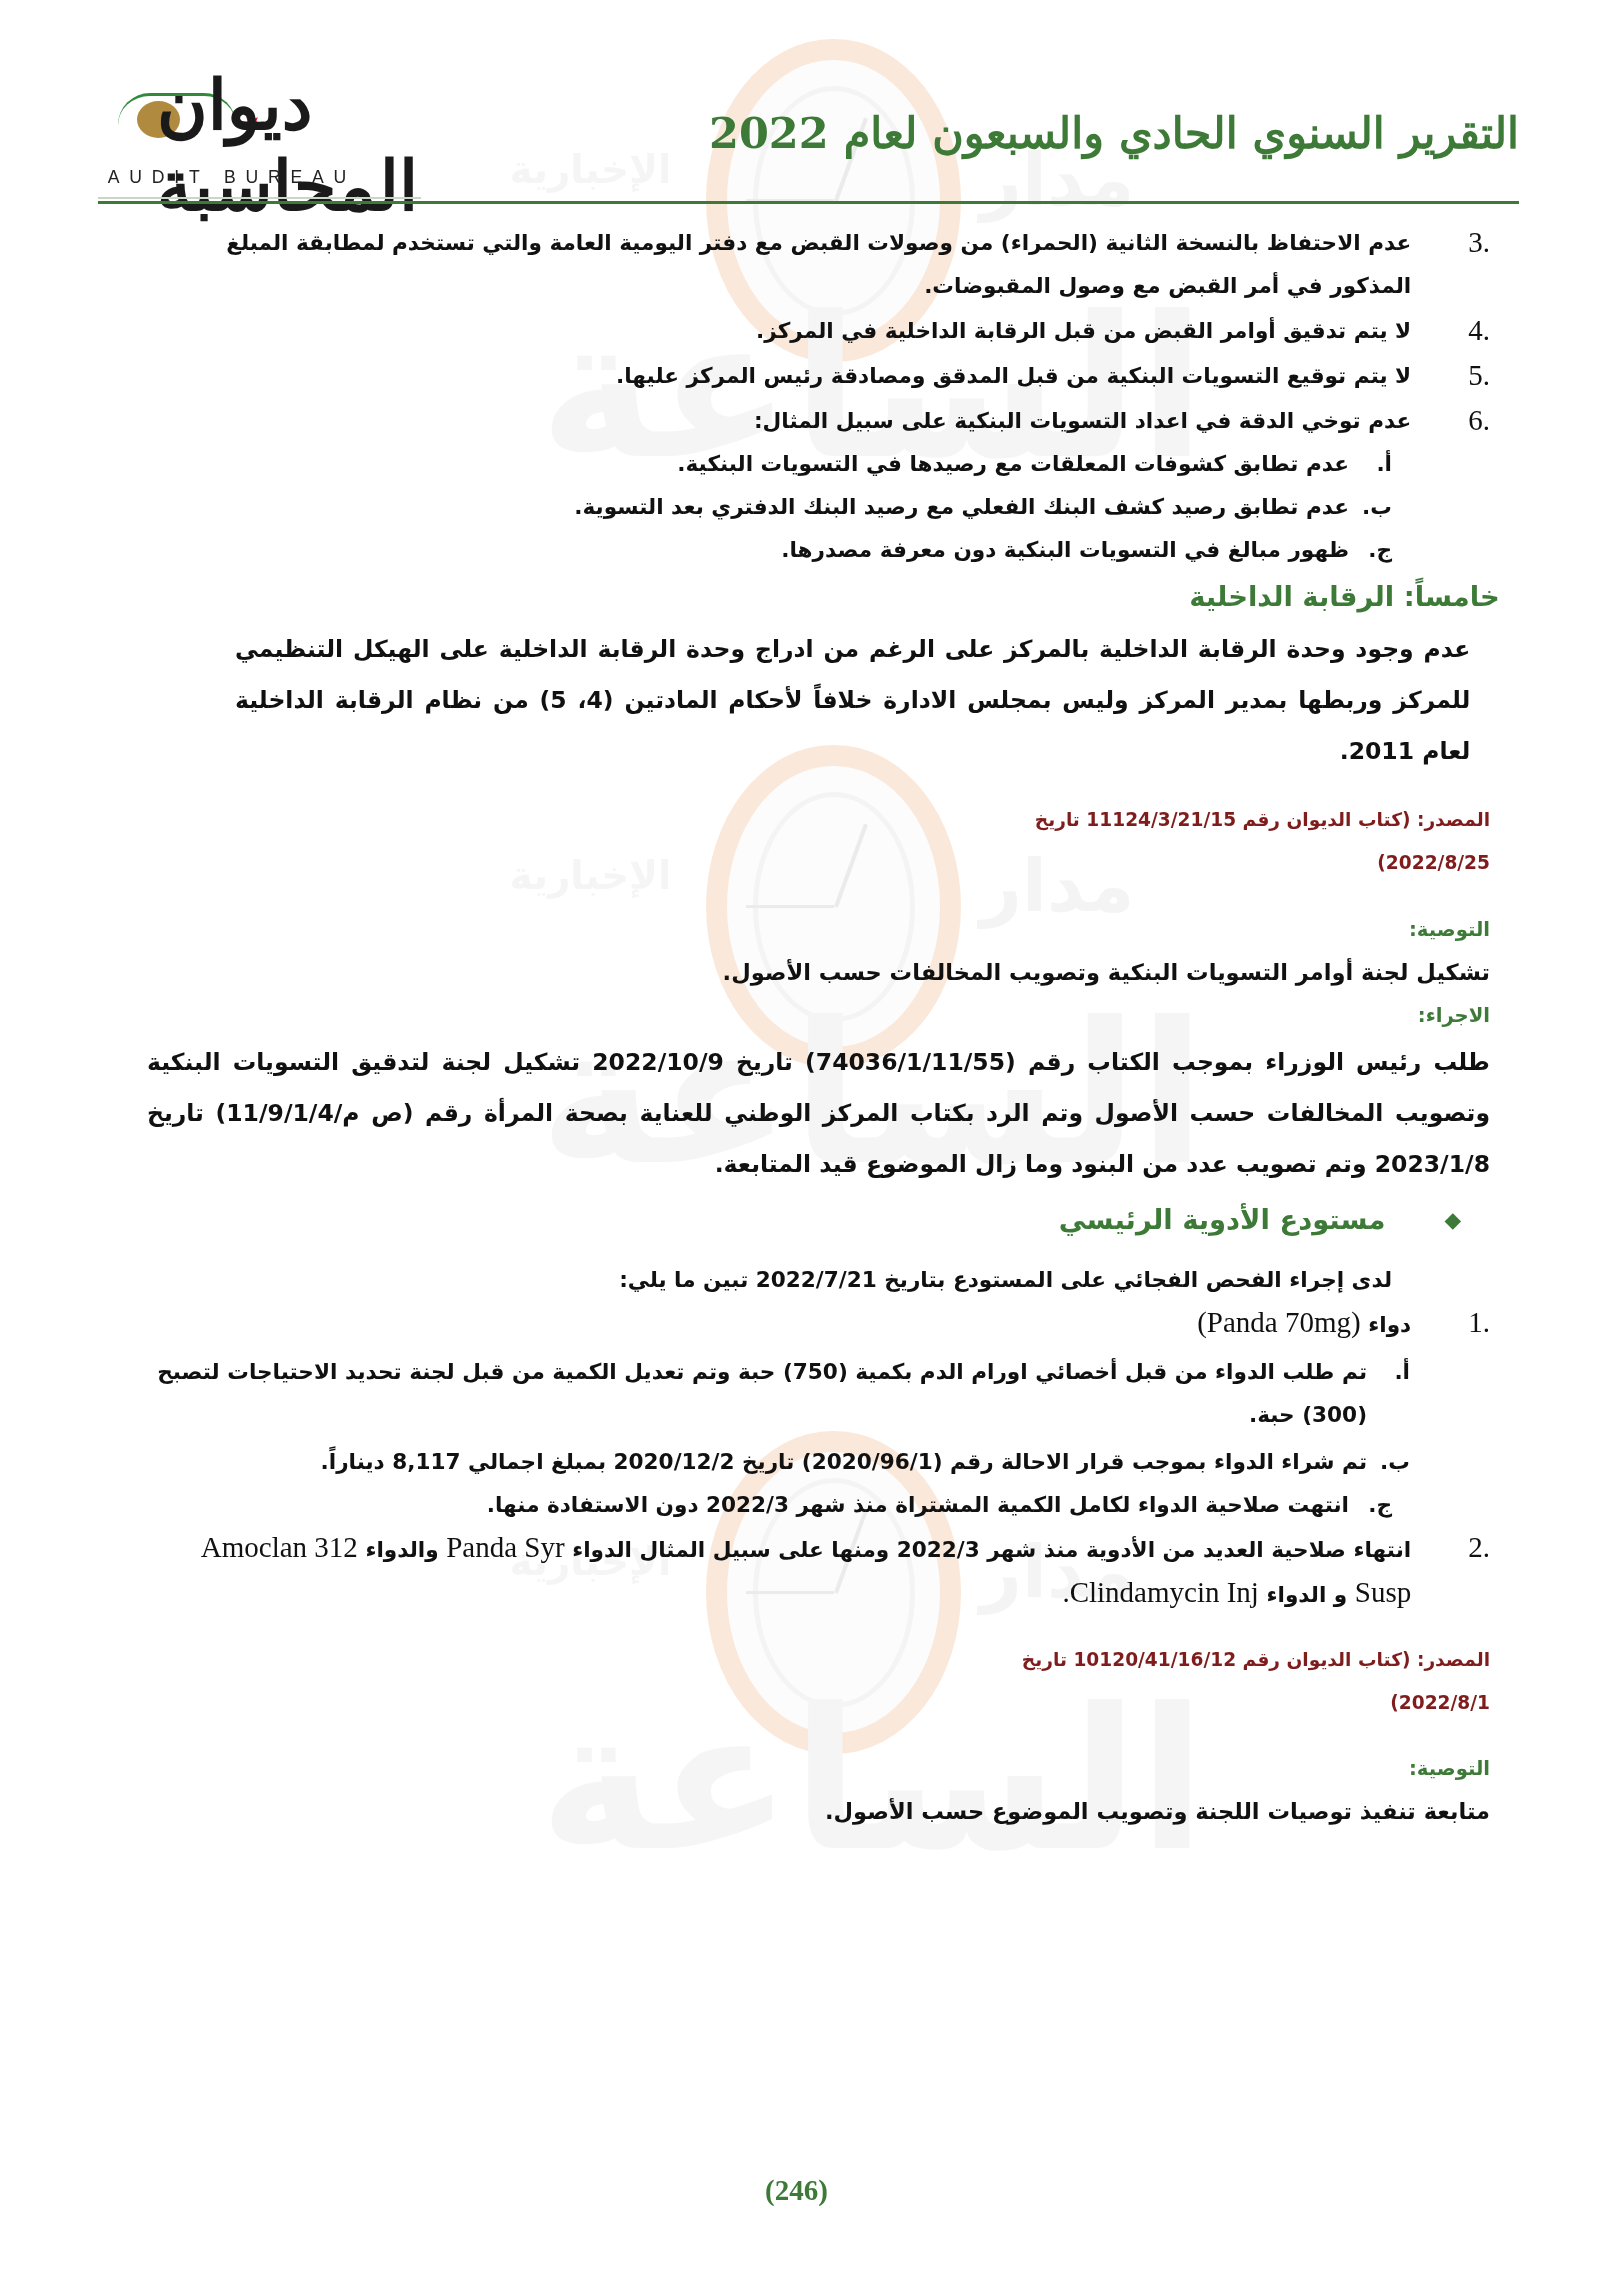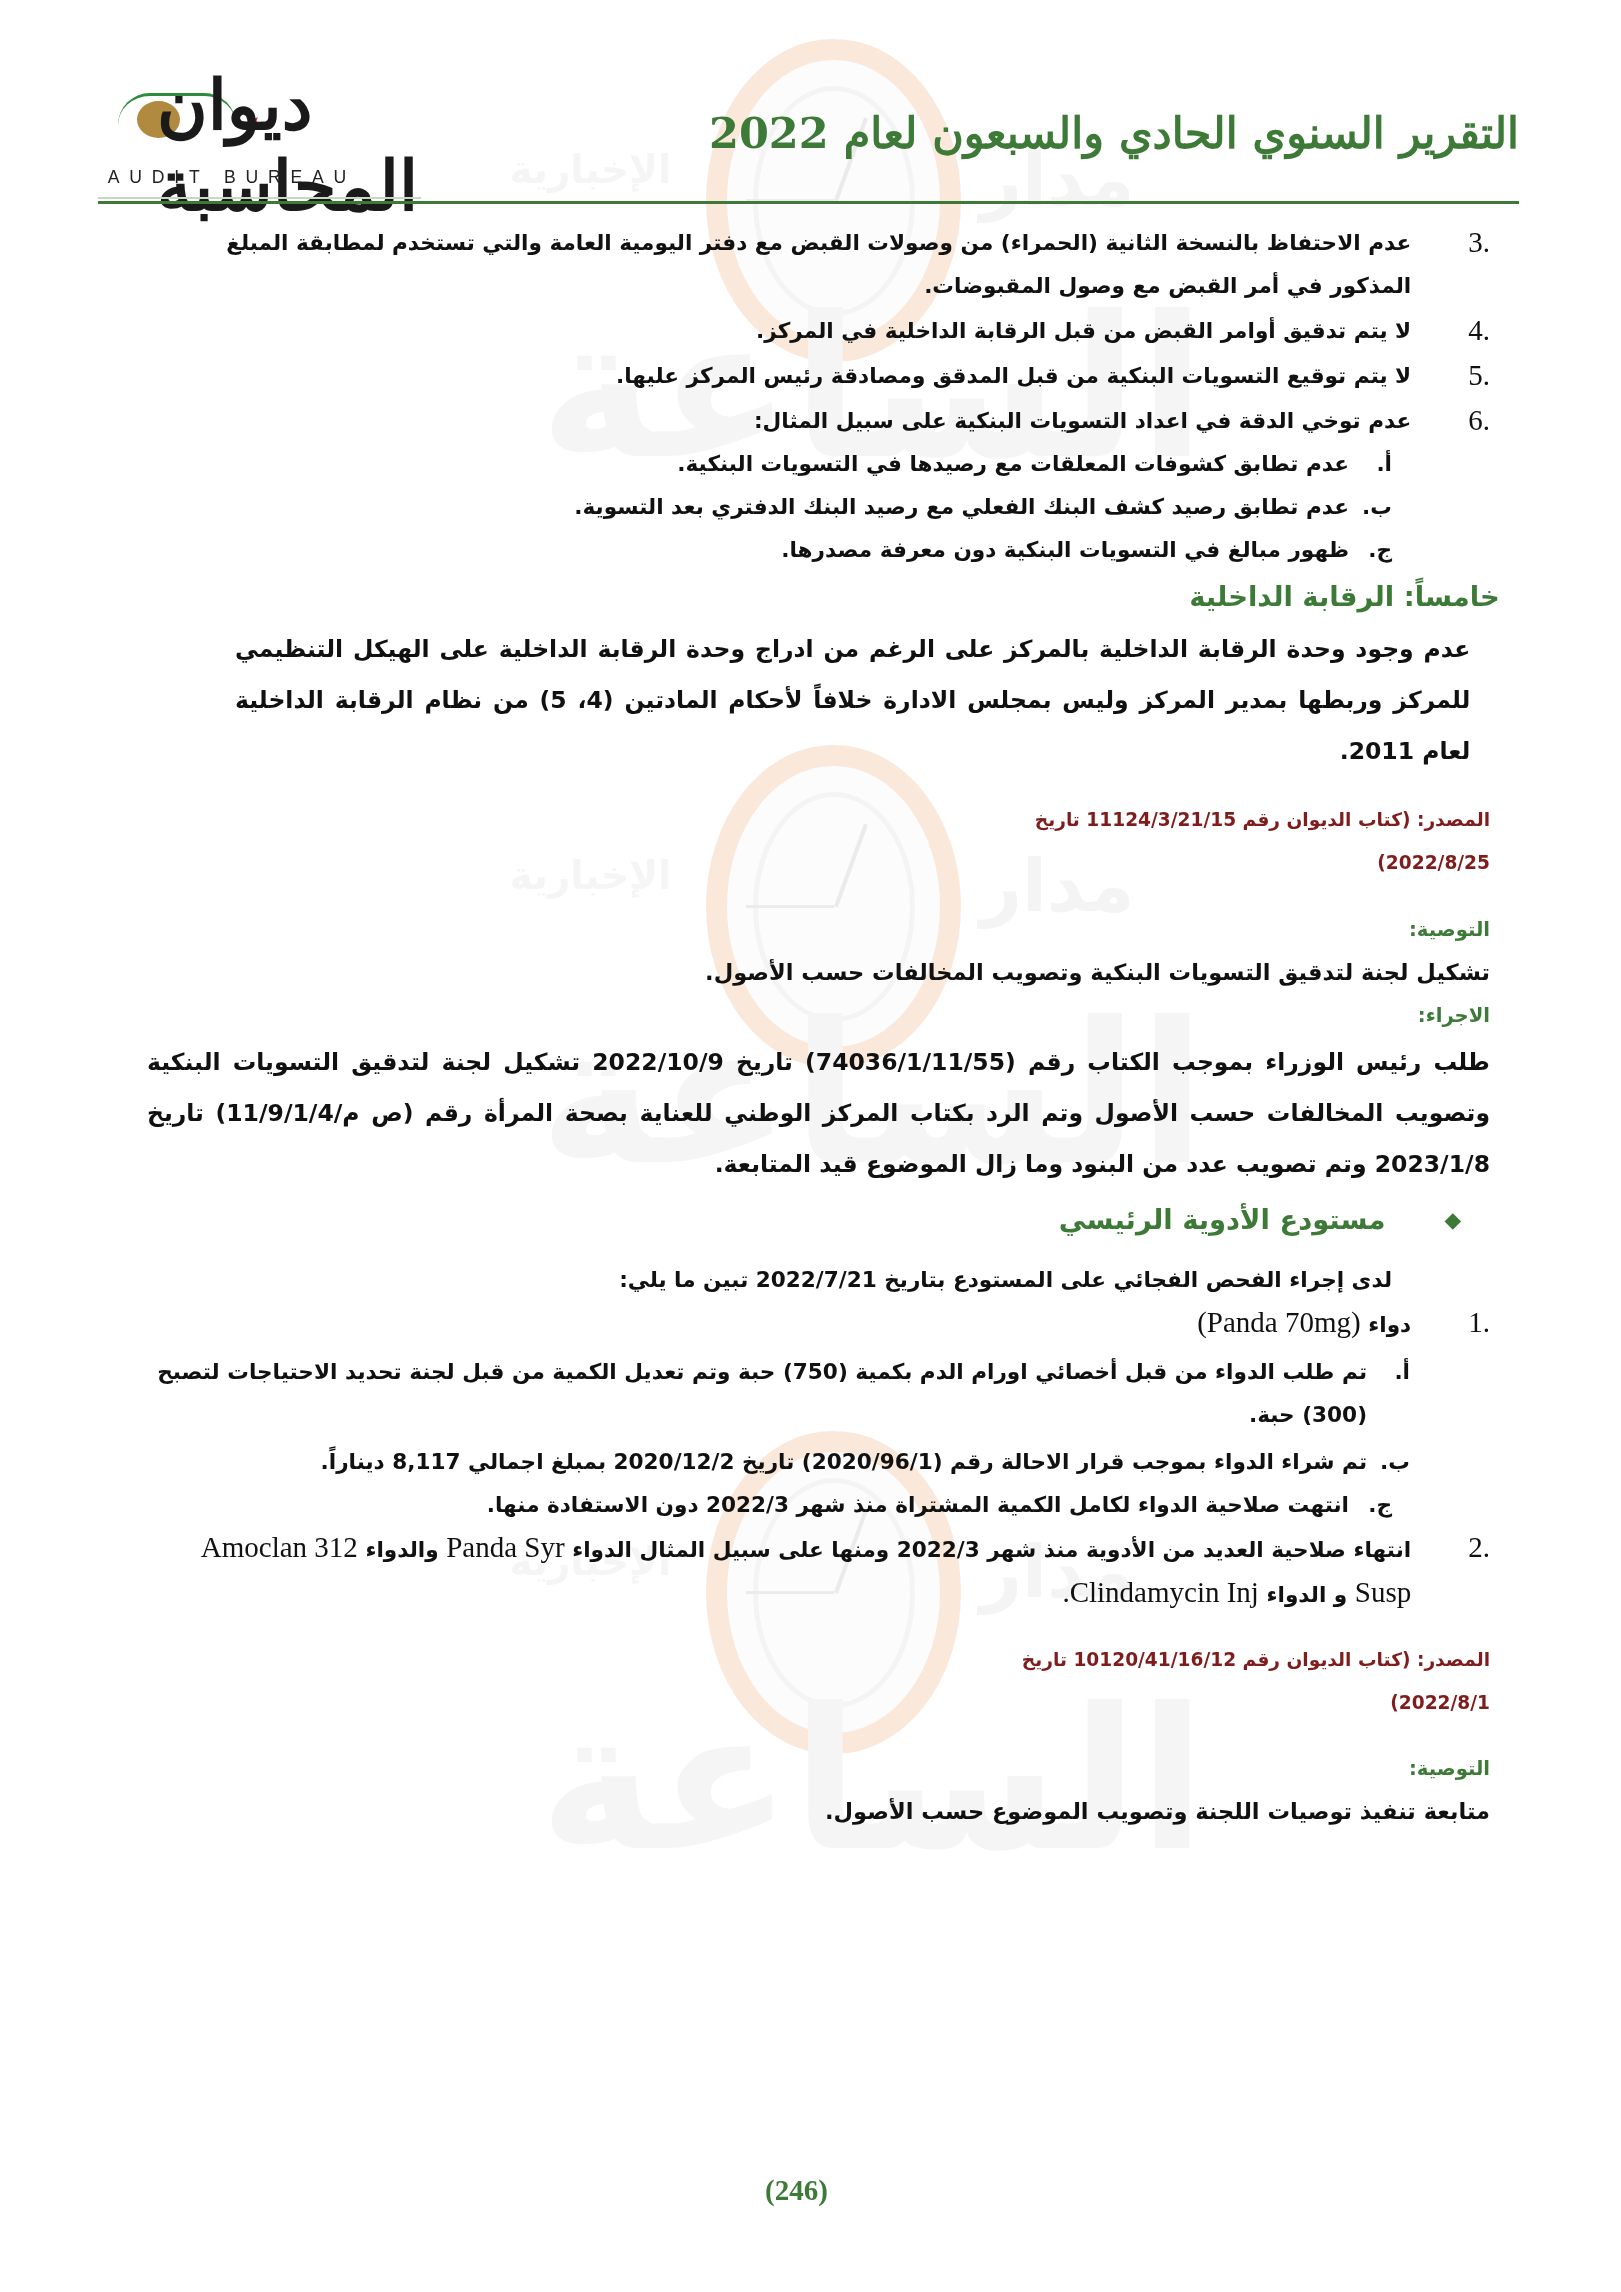--- a/index.html
+++ b/index.html
@@ -127,21 +127,21 @@
     <span class="l">ج.</span>
     <span class="t">ظهور مبالغ في التسويات البنكية دون معرفة مصدرها.</span>
   </div>
 
   <div class="section-heading" style="margin-top:3.9px;">خامساً: الرقابة الداخلية</div>
   <div class="para" style="margin-top:5.9px; margin-left:88px; margin-right:19.6px;">عدم وجود وحدة الرقابة الداخلية بالمركز على الرغم من ادراج وحدة الرقابة الداخلية على الهيكل التنظيمي للمركز وربطها بمدير المركز وليس بمجلس الادارة خلافاً لأحكام المادتين (4، 5) من نظام الرقابة الداخلية لعام 2011.</div>
 
   <div class="source" style="margin-top:21.6px; margin-left:804px; margin-right:0;">المصدر: (كتاب الديوان رقم 11124/3/21/15 تاريخ 2022/8/25)</div>
 
   <div class="label" style="margin-top:23.5px;">التوصية:</div>
-  <div style="font-size:22.5px;">تشكيل لجنة لتدقيق التسويات البنكية وتصويب المخالفات حسب الأصول.</div>
+  <div style="font-size:22.5px;">تشكيل لجنة أوامر التسويات البنكية وتصويب المخالفات حسب الأصول.</div>
   <div class="label">الاجراء:</div>
   <div class="para" style="line-height:51px;">طلب رئيس الوزراء بموجب الكتاب رقم (74036/1/11/55) تاريخ 2022/10/9 تشكيل لجنة لتدقيق التسويات البنكية وتصويب المخالفات حسب الأصول وتم الرد بكتاب المركز الوطني للعناية بصحة المرأة رقم (ص م/11/9/1/4) تاريخ 2023/1/8 وتم تصويب عدد من البنود وما زال الموضوع قيد المتابعة.</div>
 
   <div class="bullet-heading" style="margin-top:7.8px; margin-right:29px;">
     <span class="dia">◆</span>
     <span>مستودع الأدوية الرئيسي</span>
   </div>
 
   <div style="margin-top:17.6px; margin-right:98px;">لدى إجراء الفحص الفجائي على المستودع بتاريخ 2022/7/21 تبين ما يلي:</div>
 

